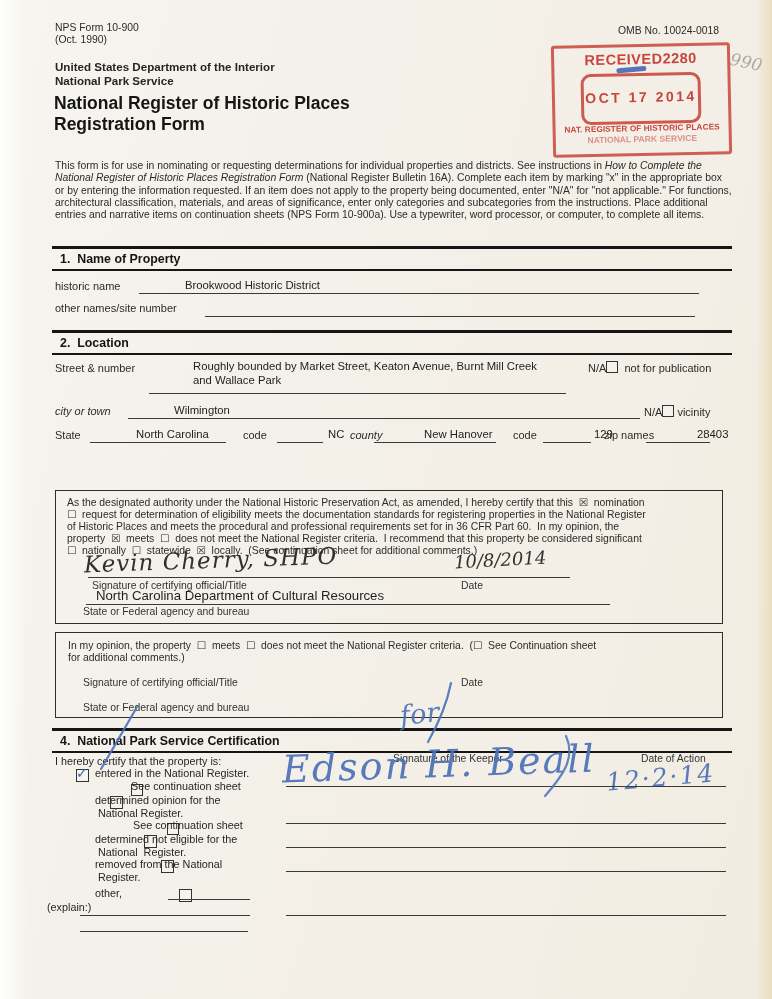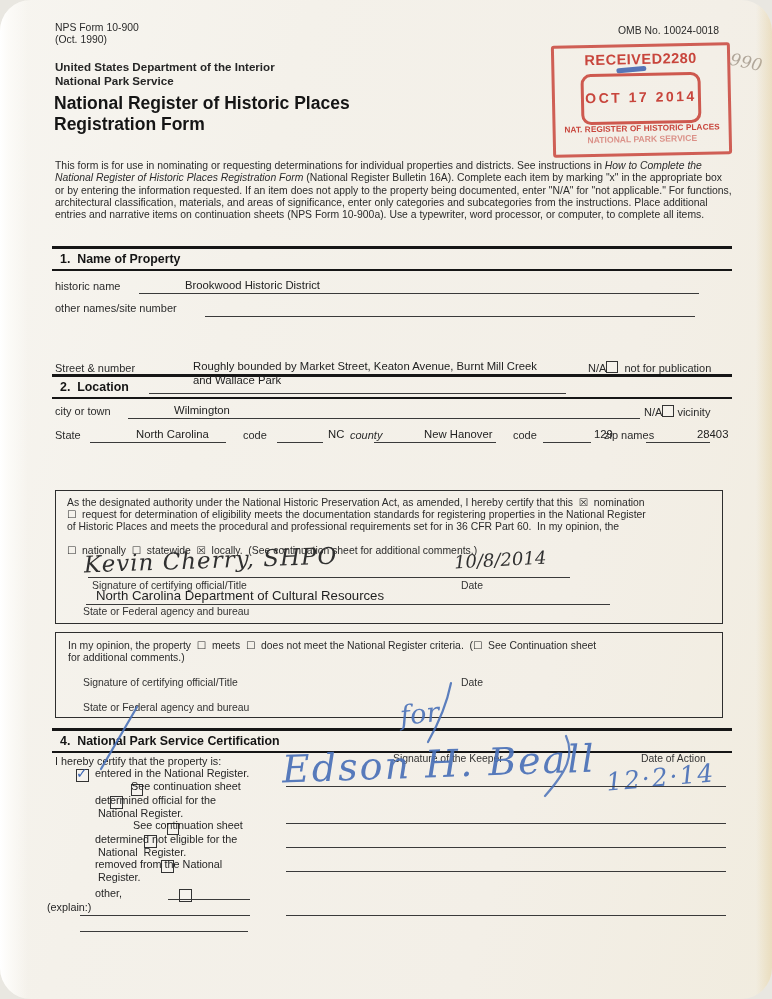--- a/index.html
+++ b/index.html
@@ -5,21 +5,20 @@
   html,body{margin:0;padding:0;}
   body{
     width:772px;height:999px;
     font-family:"Liberation Sans","DejaVu Sans",sans-serif;
     background:#e9e7e1;
   }
   .page{
     position:relative;width:772px;height:999px;overflow:hidden;
     background:linear-gradient(105deg,#f7f5f0 0%,#f4f1ea 30%,#f3efe7 70%,#f1ecdf 100%);
     color:#262626;
-    border-radius:31px;
   }
   .page::before{
     content:"";position:absolute;left:0;top:0;bottom:0;width:28px;
     background:linear-gradient(to right,#ffffff 0,#fcfbf8 8px,rgba(255,255,255,0) 28px);
     pointer-events:none;z-index:5;
   }
   .page::after{
     content:"";position:absolute;right:0;top:0;bottom:0;width:16px;
     background:linear-gradient(to left,rgba(222,198,140,.40),rgba(222,198,140,0));
     pointer-events:none;z-index:5;
@@ -116,29 +115,29 @@
   <div class="abs hdr" style="left:52px;top:246px;width:672px;">1.  Name of Property</div>
 
   <div class="abs t11 pre" style="left:55px;top:280px;">historic name</div>
   <div class="abs t115 pre" style="left:145px;top:279px;">Brookwood Historic District</div>
   <div class="ul ul-dark" style="left:139px;top:293px;width:560px;"></div>
 
   <div class="abs t11 pre" style="left:55px;top:302px;">other names/site number</div>
   <div class="ul ul-dark" style="left:205px;top:316px;width:490px;"></div>
 
   
-  <div class="abs hdr" style="left:52px;top:330px;width:672px;margin-top:44px;">2.  Location</div>
+  <div class="abs hdr" style="left:52px;top:330px;width:672px;">2.  Location</div>
 
   <div class="abs t11 pre" style="left:55px;top:362px;">Street &amp; number</div>
   <div class="abs t115 pre" style="left:153px;top:360px;">Roughly bounded by Market Street, Keaton Avenue, Burnt Mill Creek</div>
   <div class="abs t115 pre" style="left:153px;top:374px;">and Wallace Park</div>
   <div class="ul ul-dark" style="left:149px;top:393px;width:417px;"></div>
   <div class="abs t11 pre" style="left:588px;top:361px;"><span>N/A</span><span class="cbx"></span>  <span>not for publication</span></div>
 
-  <div class="abs t11 pre" style="left:55px;top:405px;">city or town</div>
+  <div class="abs t11 pre" style="left:55px;top:405px;font-style:italic;">city or town</div>
   <div class="abs t115 pre" style="left:134px;top:404px;">Wilmington</div>
   <div class="ul ul-dark" style="left:128px;top:418px;width:512px;"></div>
   <div class="abs t11 pre" style="left:644px;top:405px;"><span>N/A</span><span class="cbx"></span> <span>vicinity</span></div>
 
   <div class="abs t11 pre" style="left:55px;top:429px;">State</div>
   <div class="abs t115 pre" style="left:96px;top:428px;">North Carolina</div>
   <div class="ul ul-dark" style="left:90px;top:442px;width:136px;"></div>
   <div class="abs t11 pre" style="left:243px;top:429px;">code</div>
   <div class="abs t115 pre" style="left:288px;top:428px;">NC</div>
   <div class="ul ul-dark" style="left:277px;top:442px;width:46px;"></div>
@@ -152,20 +151,21 @@
   <div class="abs t115 pre" style="left:657px;top:428px;">28403</div>
   <div class="ul ul-dark" style="left:646px;top:442px;width:64px;"></div>
 
   
 
   
   <div class="boxed" style="left:55px;top:490px;width:666px;height:132px;">
     <div class="abs t10 pre" style="left:11px;top:6px;">As the designated authority under the National Historic Preservation Act, as amended, I hereby certify that this  ☒  nomination</div>
     <div class="abs t10 pre" style="left:11px;top:18px;">☐  request for determination of eligibility meets the documentation standards for registering properties in the National Register</div>
     <div class="abs t10 pre" style="left:11px;top:30px;">of Historic Places and meets the procedural and professional requirements set for in 36 CFR Part 60.  In my opinion, the</div>
+    <div class="abs t10 pre" style="left:11px;top:42px;">property  ☒  meets  ☐  does not meet the National Register criteria.  I recommend that this property be considered significant</div>
     <div class="abs t10 pre" style="left:11px;top:54px;">☐  nationally  ☐  statewide  ☒  locally.  (See continuation sheet for additional comments.)</div>
 
     <div class="abs script ink" style="left:28px;top:56px;font-size:23px;transform:rotate(-2deg);letter-spacing:1px;">Kevin Cherry, SHPO</div>
     <div class="abs script ink" style="left:398px;top:58px;font-size:18px;transform:rotate(-3deg);">10/8/2014</div>
     <div class="ul ul-dark" style="left:32px;top:86px;width:482px;"></div>
     <div class="abs lblgray" style="left:36px;top:89px;">Signature of certifying official/Title</div>
     <div class="abs lblgray" style="left:405px;top:89px;">Date</div>
 
     <div class="abs" style="left:40px;top:97px;font-size:13.2px;color:#1e1e1e;">North Carolina Department of Cultural Resources</div>
     <div class="ul ul-dark" style="left:30px;top:113px;width:524px;"></div>
@@ -187,21 +187,21 @@
   <div class="abs" style="left:55px;top:755px;font-size:10.8px;">I hereby certify that the property is:</div>
 
   
   <span class="cbx cb4 abs" style="left:76px;top:767px;"><span class="bluecheck">✓</span></span>
   <div class="abs" style="left:95px;top:767px;font-size:10.8px;">entered in the National Register.</div>
 
   <span class="cbx abs" style="left:114px;top:781px;"></span>
   <div class="abs" style="left:131px;top:780px;font-size:10.8px;">See continuation sheet</div>
 
   <span class="cbx cb4 abs" style="left:76px;top:794px;"></span>
-  <div class="abs" style="left:95px;top:794px;font-size:10.8px;">determined official for the</div>
+  <div class="abs" style="left:95px;top:794px;font-size:10.8px;">determined opinion for the</div>
   <div class="abs" style="left:98px;top:807px;font-size:10.8px;">National Register.</div>
 
   <span class="cbx abs" style="left:116px;top:820px;"></span>
   <div class="abs" style="left:133px;top:819px;font-size:10.8px;">See continuation sheet</div>
 
   <span class="cbx cb4 abs" style="left:76px;top:833px;"></span>
   <div class="abs" style="left:95px;top:833px;font-size:10.8px;">determined not eligible for the</div>
   <div class="abs pre" style="left:98px;top:846px;font-size:10.8px;">National  Register.</div>
 
   <span class="cbx cb4 abs" style="left:76px;top:858px;"></span>

